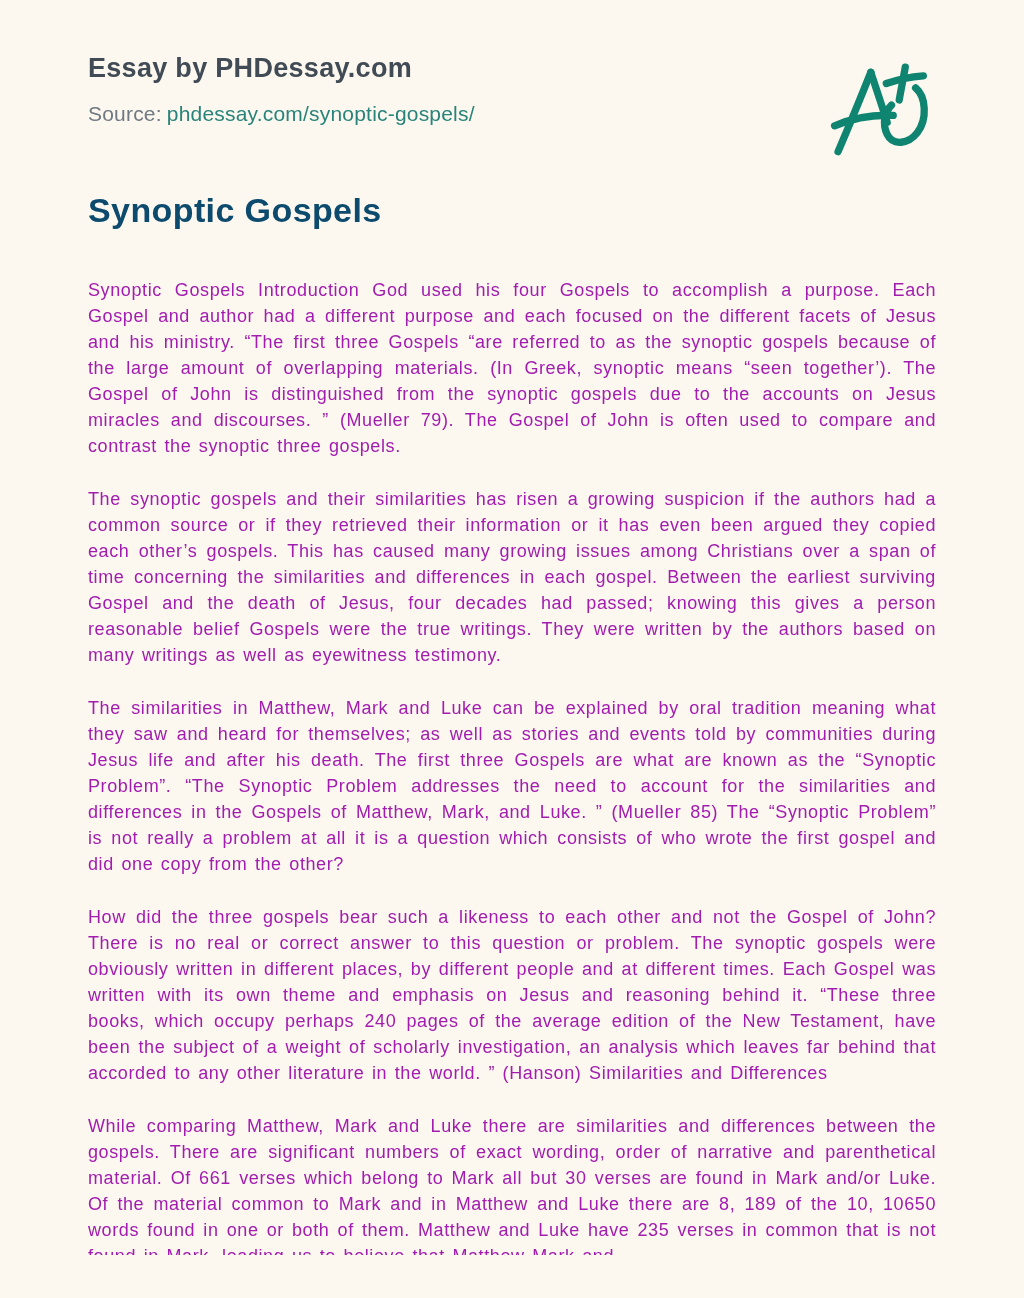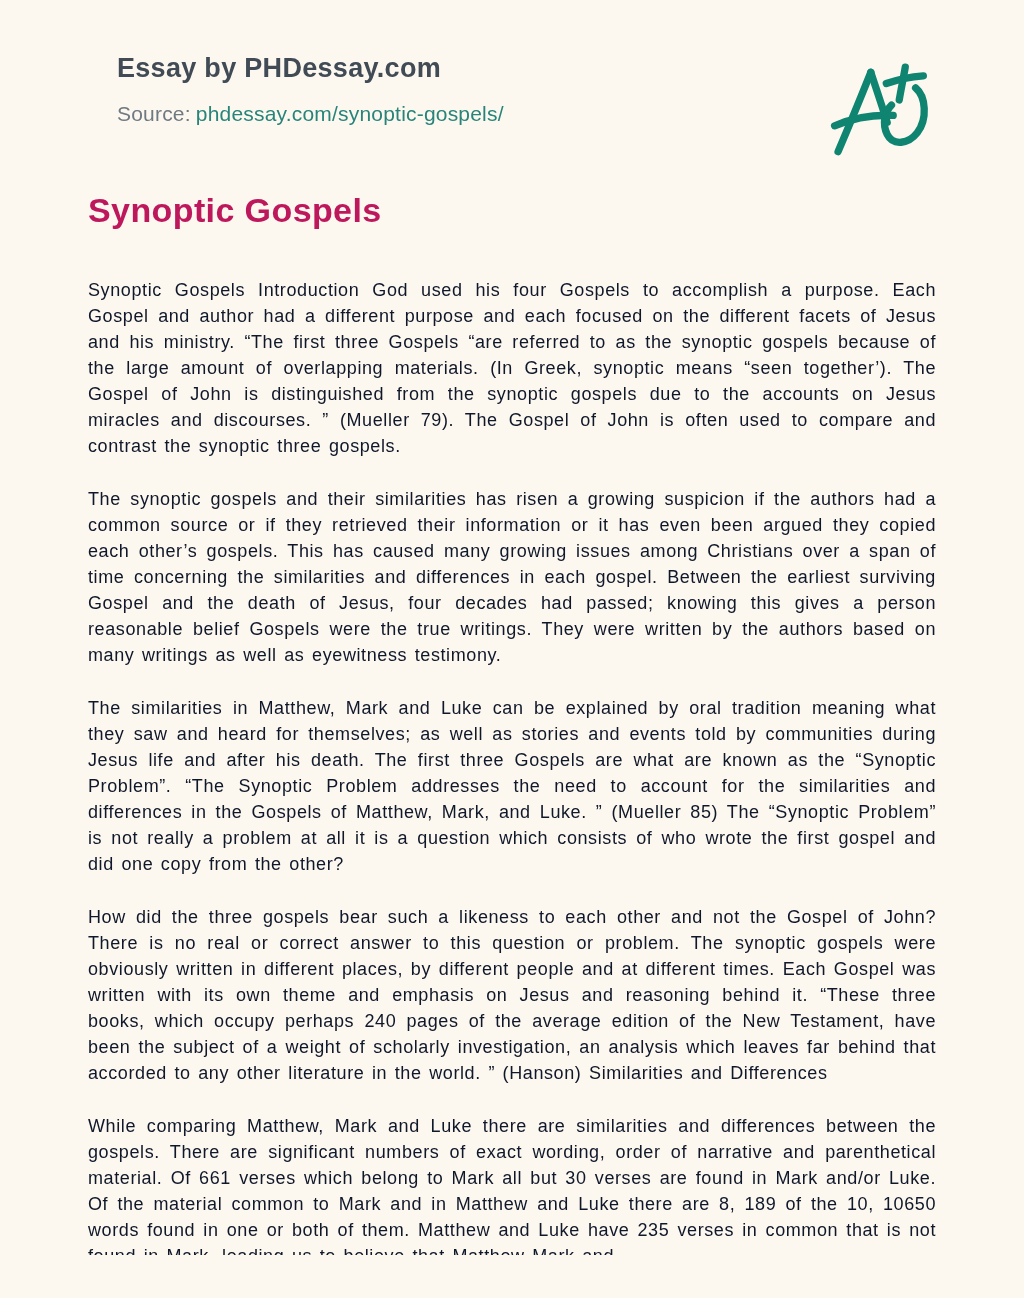--- a/index.html
+++ b/index.html
@@ -8,21 +8,21 @@
     position: relative;
     width: 1024px;
     height: 1298px;
     margin: 0 auto;
     background: #FDF8EF;
     box-sizing: border-box;
     padding: 52px 88px 0 88px;
     overflow: hidden;
     font-family: "Liberation Sans", sans-serif;
   }
-  .header { position: relative; margin-left: 29px; }
+  .header { position: relative; }
   .byline {
     margin: 0;
     font-size: 27px;
     line-height: 1.2;
     font-weight: 700;
     color: #414B55;
     letter-spacing: 0.3px;
   }
   .source-line {
     margin-top: 18px;
@@ -43,30 +43,30 @@
     right: -2px;
     width: 112px;
     height: 104px;
   }
   .logo svg { width: 100%; height: 100%; display: block; }
   .page-title {
     margin: 64px 0 0 0;
     font-size: 34px;
     line-height: 1.2;
     font-weight: 700;
-    color: #be185d;
+    color: #0c4a6e;
     letter-spacing: 0.4px;
   }
   .article {
     margin-top: 46px;
     max-height: 978px;
     overflow: hidden;
     font-size: 18px;
     line-height: 26px;
-    color: #0f172a;
+    color: #a21caf;
     text-align: justify;
     letter-spacing: 0.6px;
     word-spacing: 2px;
   }
   .article p { margin: 0 0 27px 0; }
 </style>
 </head>
 <body>
 
 <div class="page">

